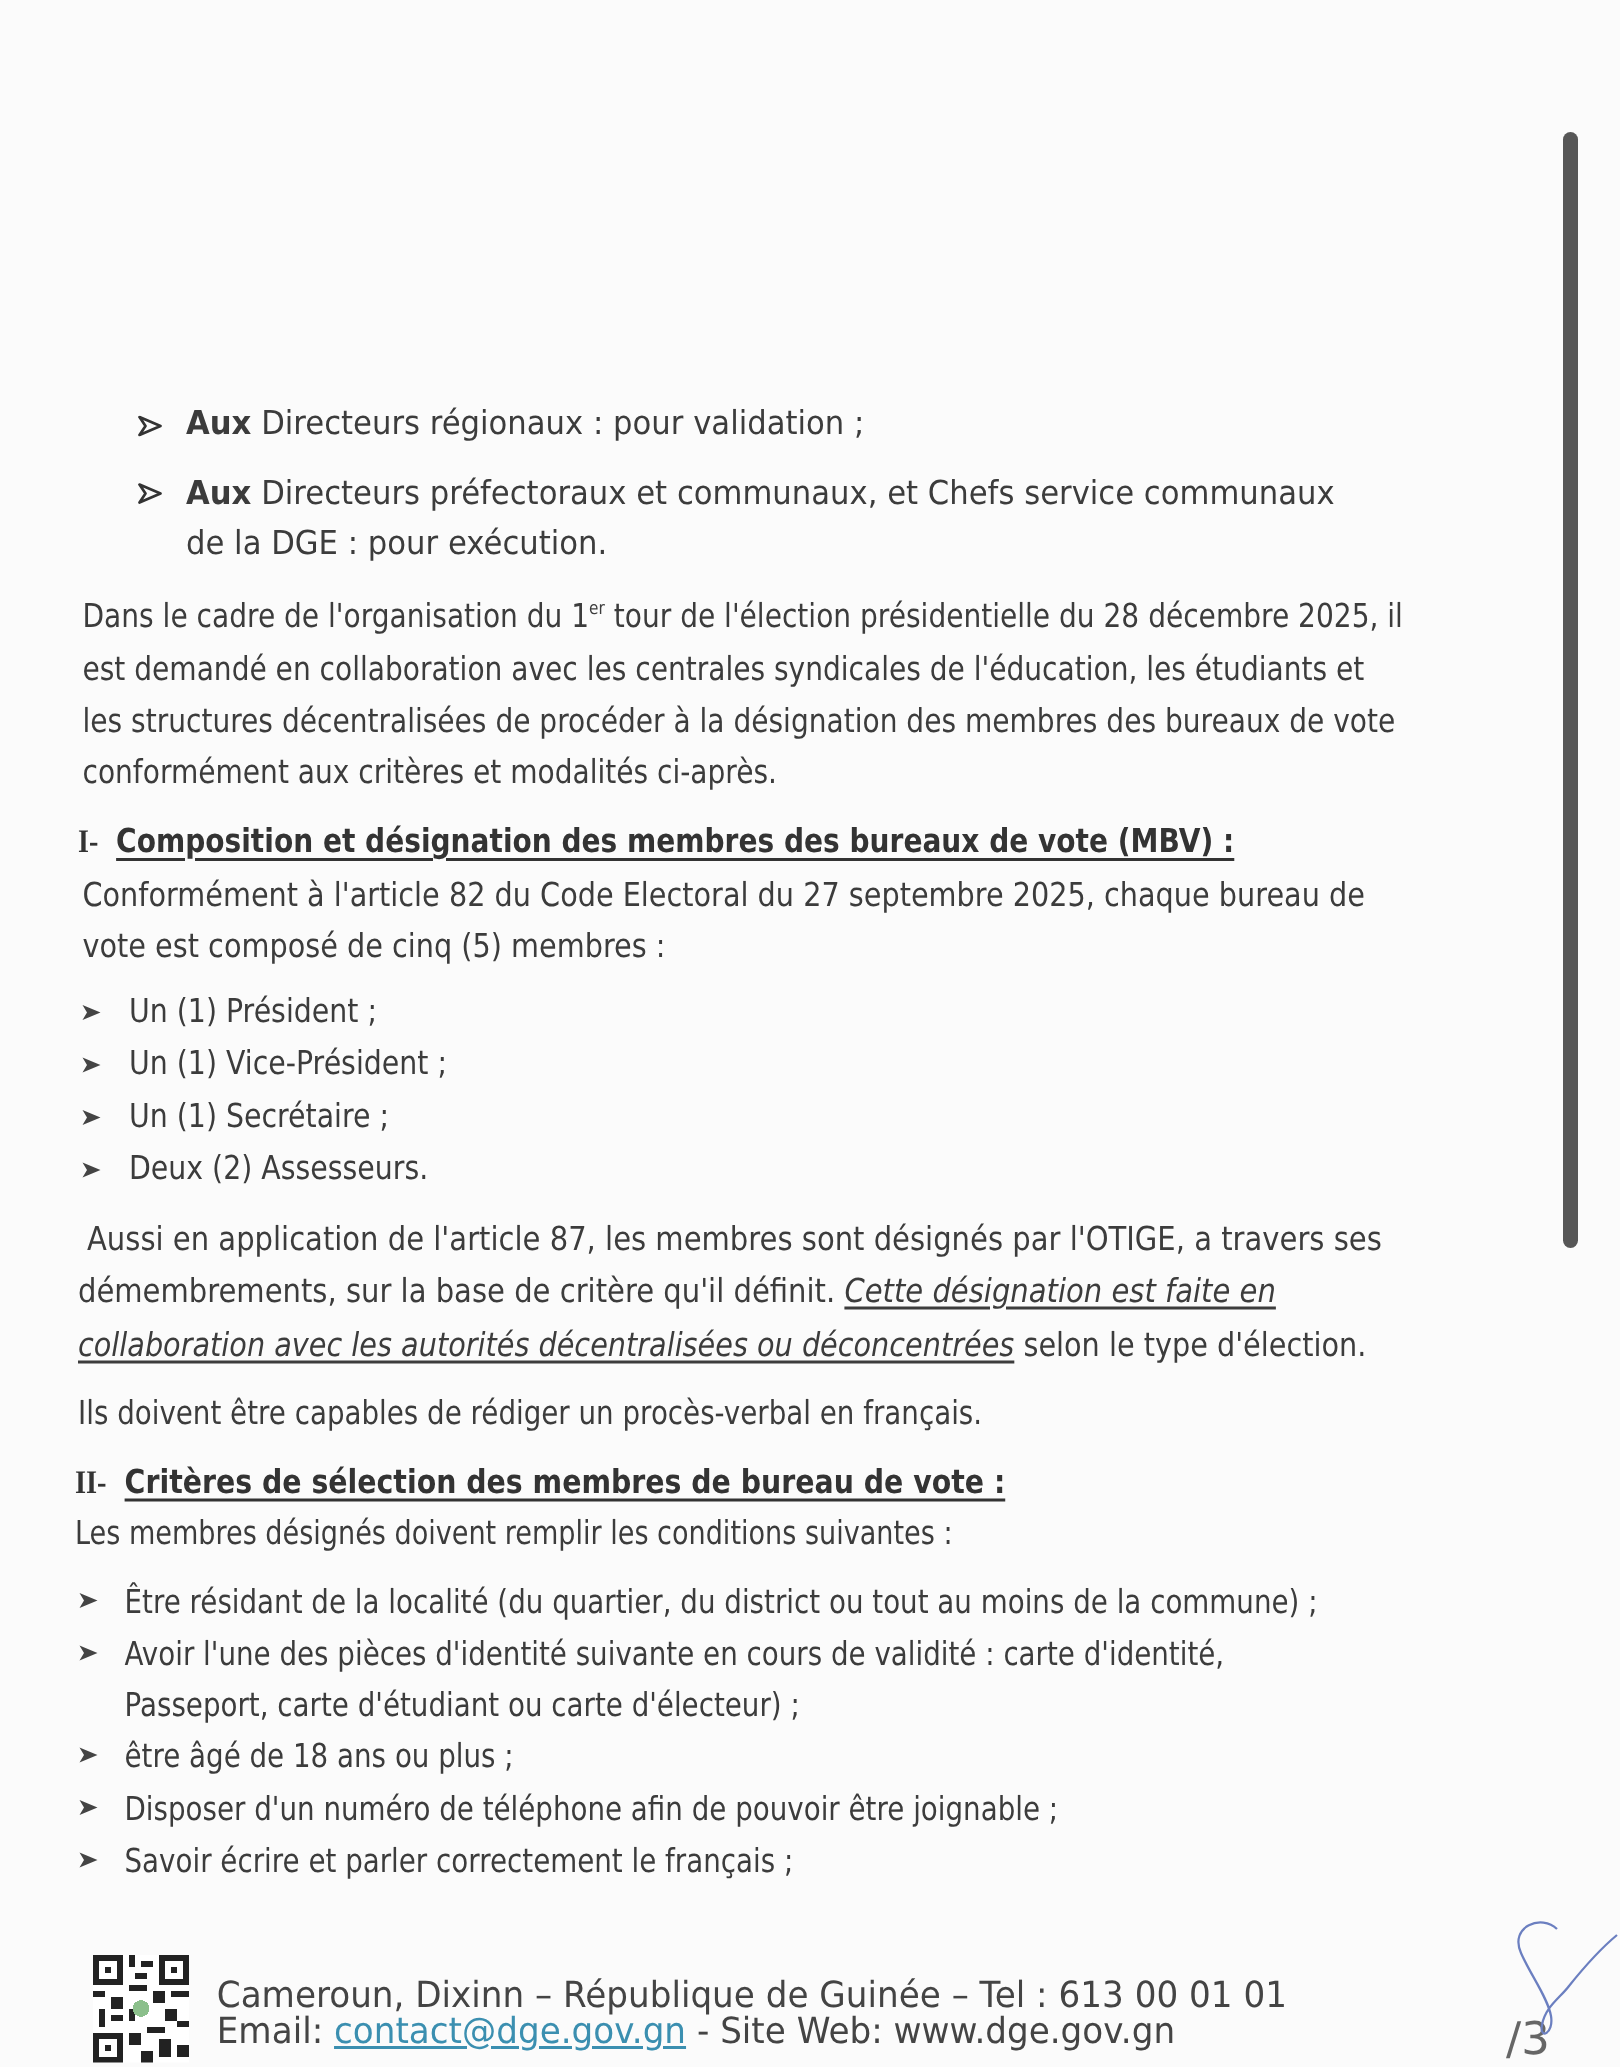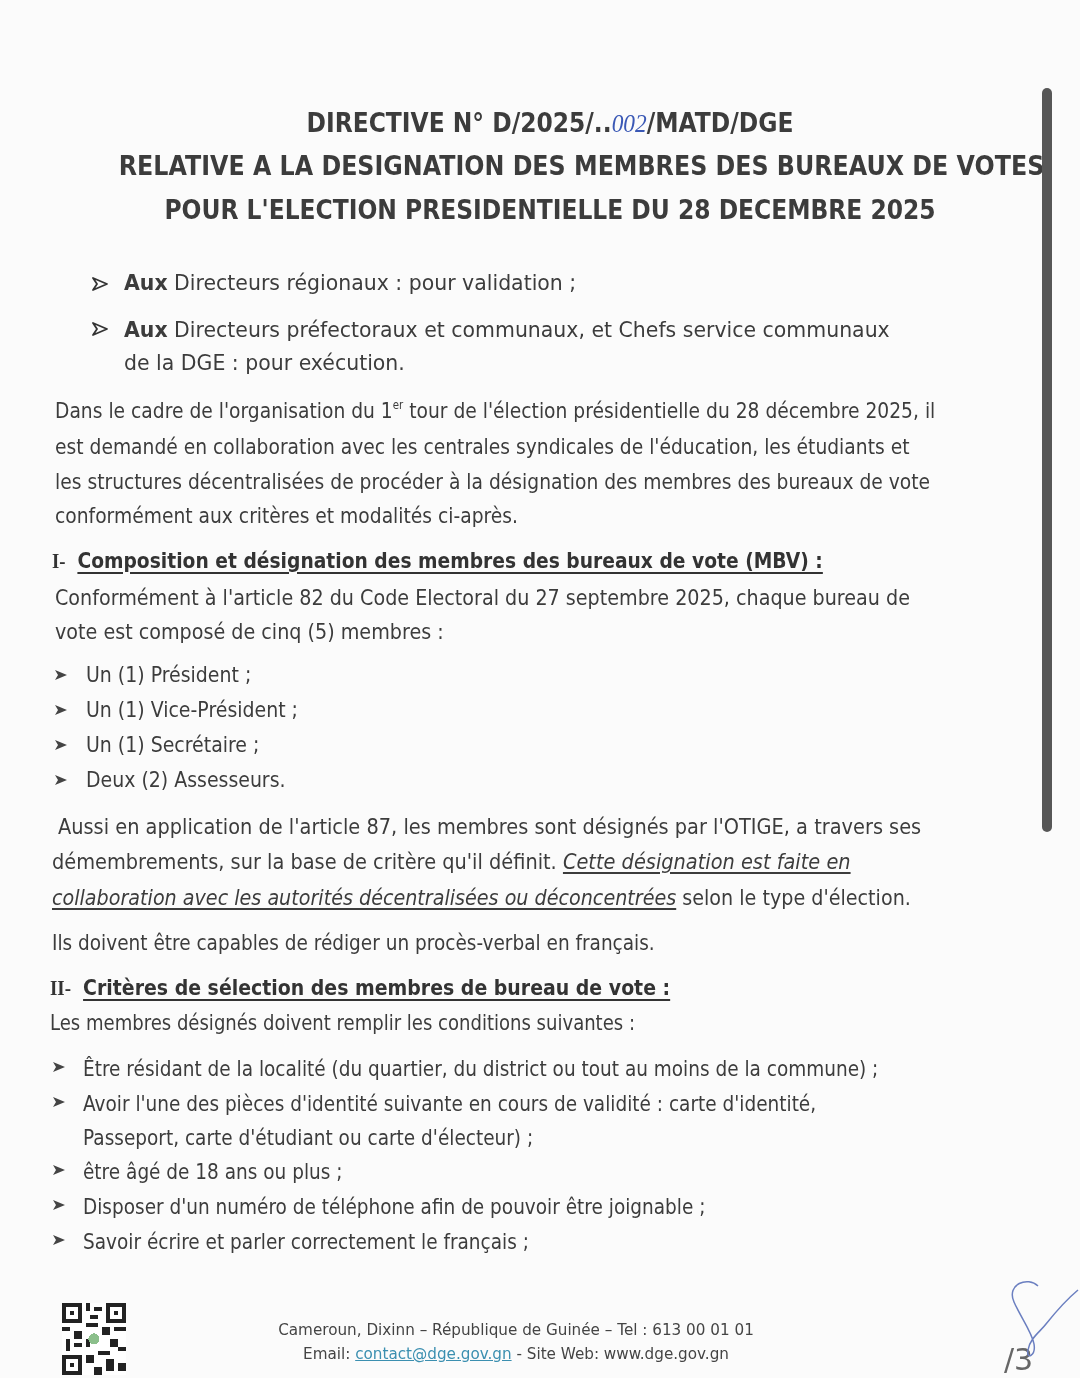--- a/index.html
+++ b/index.html
@@ -58,48 +58,41 @@
 
   
   .scrollbar {
     position: absolute; left: 1042px; top: 88px; width: 10px; height: 744px;
     border-radius: 5px; background: #575757;
   }
 
   
   .qr { position: absolute; left: 62px; top: 1303px; width: 64px; height: 72px; }
   .footer-text {
-    position: absolute; left: 146px; top: 1318px; width: 740px; text-align: center;
-    font-family: "DejaVu Sans", sans-serif; font-size: 16px; color: #444; line-height: 24px;
+    position: absolute; left: 126px; top: 1318px; width: 740px; 
+    font-family: "DejaVu Sans", sans-serif; font-size: 24px; color: #444; line-height: 24px;
   }
   .footer-text .line { display: block; white-space: nowrap; transform: scaleX(0.95); }
   .footer-text a { color: #3b8fb0; text-decoration: underline; }
   .brand {
     position: absolute; left: 872px; top: 1376px; font-family: "DejaVu Serif", serif;
     font-style: italic; font-weight: bold; font-size: 36px; color: #8b5cf6;
   }
   .pageno {
     position: absolute; left: 1004px; top: 1342px; font-size: 30px; color: #666;
     font-family: "DejaVu Sans", sans-serif;
   }
   .signature { position: absolute; left: 1000px; top: 1272px; width: 80px; height: 100px; }
 </style>
 </head>
 <body>
 
 <div class="page">
 
 
-  <div class="title-block">
-    <span class="title-line t1">
-      <span>DIRECTIVE N° D/2025/..</span><span class="handwritten">002</span><span>/MATD/DGE</span>
-    </span>
-    <span class="title-line t2">RELATIVE A LA DESIGNATION  DES MEMBRES DES BUREAUX DE VOTES</span>
-    <span class="title-line t3">POUR L'ELECTION PRESIDENTIELLE DU 28 DECEMBRE 2025</span>
-  </div>
 
   <div class="arrow" style="left:92px; top:277px;">
       <svg width="16" height="14" viewBox="0 0 16 14">
         <path d="M1 1 L15 7 L1 13 L5 7 Z" fill="none" stroke="#333" stroke-width="1.8" stroke-linejoin="round"></path>
       </svg>
     </div>
   <div class="text" style="left:124px; top:270px; transform:scaleX(0.93);">
     <b>Aux</b><span> Directeurs régionaux : pour validation ;</span>
   </div>
 

